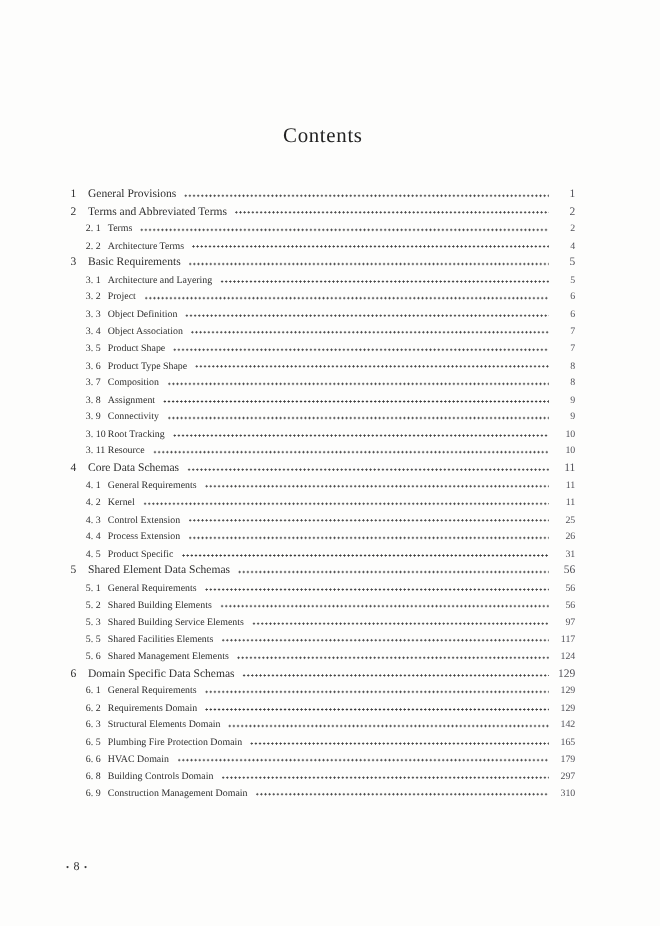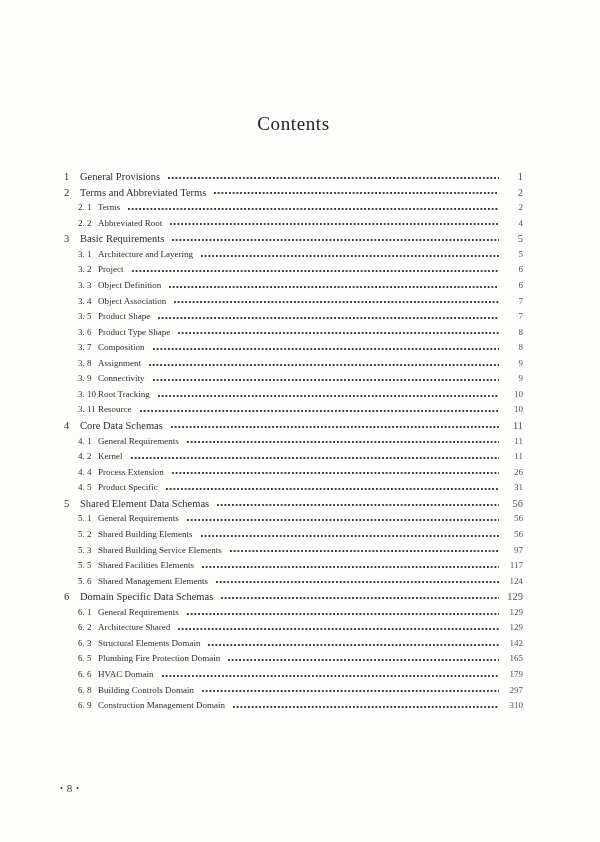--- a/index.html
+++ b/index.html
@@ -103,21 +103,21 @@
     <span class="toc-page">2</span>
   </div>
       <div class="toc-row level-2">
     <span class="toc-num">2. 1</span>
     <span class="toc-title">Terms</span>
     <span class="toc-leader"></span>
     <span class="toc-page">2</span>
   </div>
       <div class="toc-row level-2">
     <span class="toc-num">2. 2</span>
-    <span class="toc-title">Abbreviated Root</span>
+    <span class="toc-title">Architecture Terms</span>
     <span class="toc-leader"></span>
     <span class="toc-page">4</span>
   </div>
       <div class="toc-row level-1">
     <span class="toc-num">3</span>
     <span class="toc-title">Basic Requirements</span>
     <span class="toc-leader"></span>
     <span class="toc-page">5</span>
   </div>
       <div class="toc-row level-2">
@@ -198,20 +198,26 @@
     <span class="toc-leader"></span>
     <span class="toc-page">11</span>
   </div>
       <div class="toc-row level-2">
     <span class="toc-num">4. 2</span>
     <span class="toc-title">Kernel</span>
     <span class="toc-leader"></span>
     <span class="toc-page">11</span>
   </div>
       <div class="toc-row level-2">
+    <span class="toc-num">4. 3</span>
+    <span class="toc-title">Control Extension</span>
+    <span class="toc-leader"></span>
+    <span class="toc-page">25</span>
+  </div>
+      <div class="toc-row level-2">
     <span class="toc-num">4. 4</span>
     <span class="toc-title">Process Extension</span>
     <span class="toc-leader"></span>
     <span class="toc-page">26</span>
   </div>
       <div class="toc-row level-2">
     <span class="toc-num">4. 5</span>
     <span class="toc-title">Product Specific</span>
     <span class="toc-leader"></span>
     <span class="toc-page">31</span>
@@ -259,21 +265,21 @@
     <span class="toc-page">129</span>
   </div>
       <div class="toc-row level-2">
     <span class="toc-num">6. 1</span>
     <span class="toc-title">General Requirements</span>
     <span class="toc-leader"></span>
     <span class="toc-page">129</span>
   </div>
       <div class="toc-row level-2">
     <span class="toc-num">6. 2</span>
-    <span class="toc-title">Architecture Shared</span>
+    <span class="toc-title">Requirements Domain</span>
     <span class="toc-leader"></span>
     <span class="toc-page">129</span>
   </div>
       <div class="toc-row level-2">
     <span class="toc-num">6. 3</span>
     <span class="toc-title">Structural Elements Domain</span>
     <span class="toc-leader"></span>
     <span class="toc-page">142</span>
   </div>
       <div class="toc-row level-2">

